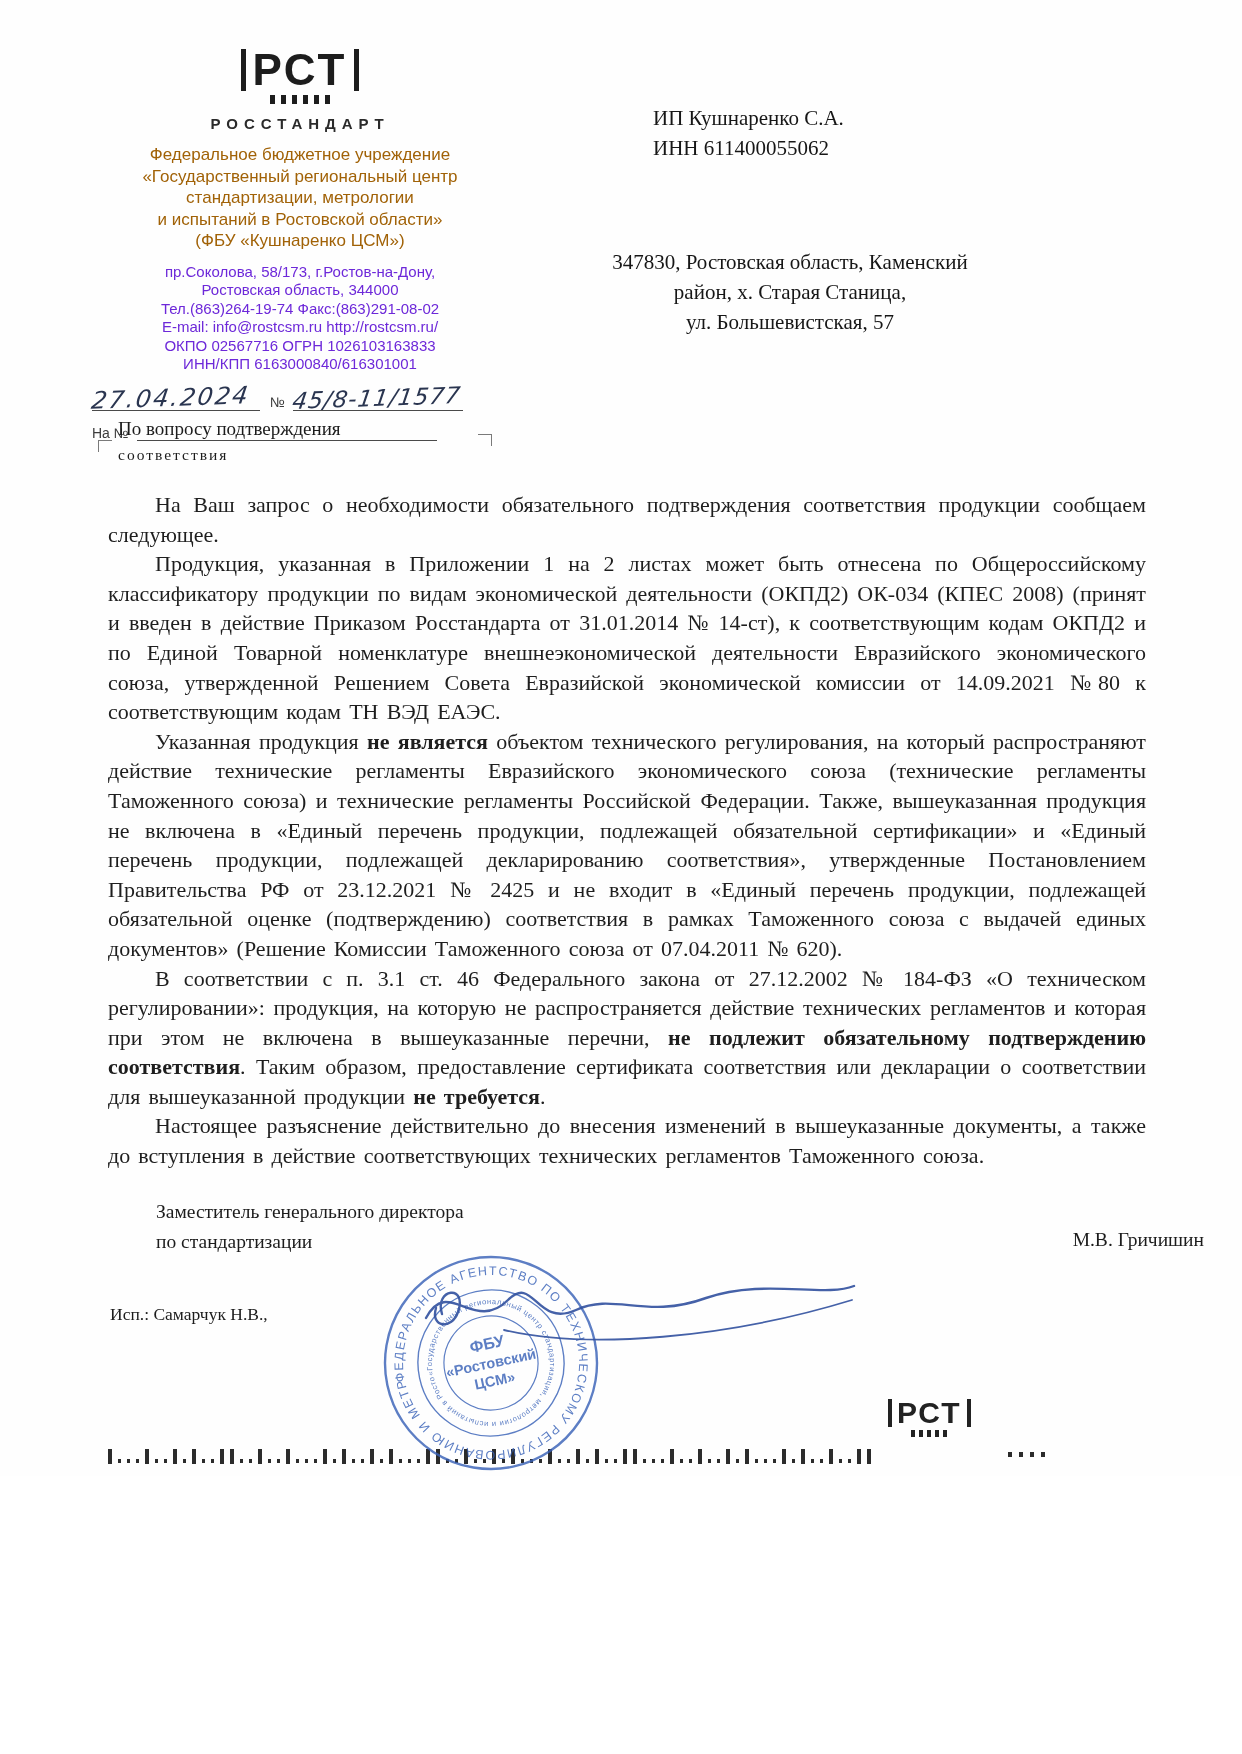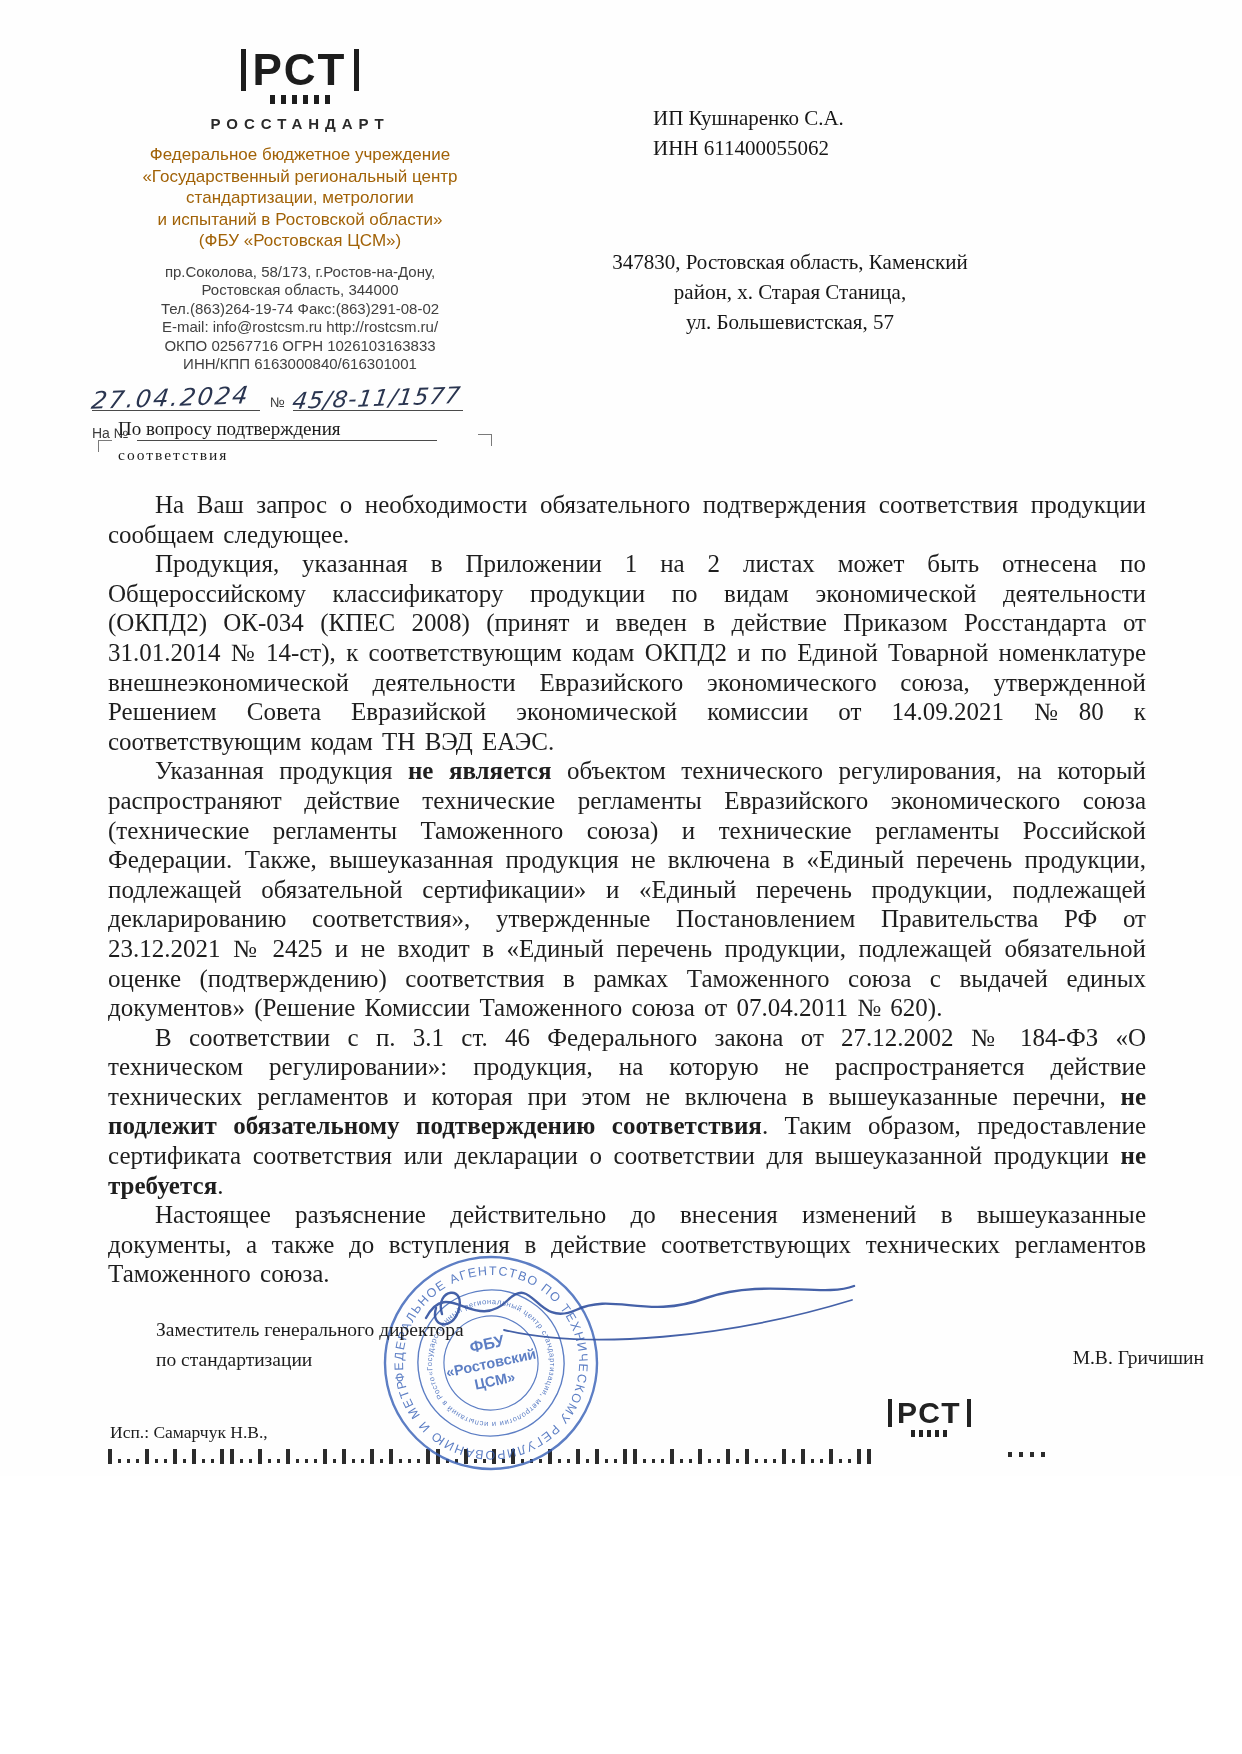--- a/index.html
+++ b/index.html
@@ -19,21 +19,21 @@
              font-family: "Liberation Sans", sans-serif; color: #3f3f3f; }
   .logo { display: inline-block; margin-bottom: 4px; }
   .logo-row { display: flex; align-items: center; justify-content: center; gap: 7px; }
   .lbar { display: inline-block; width: 5px; height: 42px; background: #1d1d1d; }
   .logo-text { font-family: "Liberation Sans", sans-serif; font-weight: bold; font-size: 44px;
                letter-spacing: 3px; color: #1d1d1d; line-height: 44px; }
   .logo-ticks { display: flex; gap: 6px; justify-content: center; margin-top: 3px; }
   .logo-ticks span { width: 5px; height: 9px; background: #1d1d1d; display:inline-block; }
   .brand { font-weight: bold; font-size: 15px; letter-spacing: 6px; color: #2a2a2a; margin-top: 7px; }
   .org { margin-top: 12px; font-size: 17px; line-height: 21.5px; color: #a16207; }
-  .addr { margin-top: 11px; font-size: 15px; line-height: 18.5px; color: #404040; }
+  .addr { margin-top: 11px; font-size: 15px; line-height: 18.5px; color: #6d28d9; }
   .dateline { display: flex; align-items: flex-end; margin-top: 10px; padding: 0 4px; }
   .dl-seg { border-bottom: 1.6px solid #4a4a4a; }
   .dl-seg.date { width: 168px; text-align: left; }
   .dl-seg.num  { width: 170px; text-align: left; }
   .dl-label { font-size: 14px; color: #3c3c3c; padding: 0 8px 1px 10px; }
   .hand { font-family: "DejaVu Sans", sans-serif; font-style: italic; color: #2a3550;
           display: inline-block; transform: skewX(-10deg) rotate(-2deg); }
   .hand.h-date { font-size: 24px; letter-spacing: 2px; margin-bottom: -3px; }
   .hand.h-num  { font-size: 23px; letter-spacing: 1px; margin-bottom: -3px; }
   .refline { display: flex; align-items: flex-end; margin-top: 14px; padding: 0 4px; }
@@ -48,21 +48,21 @@
   
   .subject { margin: 6px 0 0 118px; position: relative; }
   .subject-l1 { font-size: 19px; }
   .subject-l2 { font-size: 15.5px; letter-spacing: 2px; margin-top: 6px; }
   .corner { position: absolute; width: 14px; height: 12px; }
   .corner-l { left: 98px; top: 440px; border-top: 1.5px solid #7a7a7a; border-left: 1.5px solid #7a7a7a; }
   .corner-r { left: 478px; top: 434px; border-top: 1.5px solid #7a7a7a; border-right: 1.5px solid #7a7a7a; }
 
   
   .body-text { margin: 26px 96px 0 108px; }
-  .body-text p { font-size: 25px; line-height: 29.6px; text-align: justify;
+  .body-text p { font-size: 22px; line-height: 29.6px; text-align: justify;
                  text-indent: 47px; word-spacing: 0.12em; color: #1e1e1e; }
   .body-text b { font-weight: bold; }
 
   
   .sig-row { display: flex; justify-content: space-between; margin: 26px 38px 0 156px;
              font-size: 19.5px; line-height: 30px; position: relative; z-index: 3; }
   .sig-name { align-self: flex-end; padding-bottom: 2px; }
 
   .exec { margin: 44px 0 0 110px; font-size: 17.5px; line-height: 26px; }
 
@@ -111,21 +111,21 @@
             <span></span>
             <span></span>
         </div>
       </div>
       <div class="brand">РОССТАНДАРТ</div>
       <div class="org">
         <div>Федеральное бюджетное учреждение</div>
         <div>«Государственный региональный центр</div>
         <div>стандартизации, метрологии</div>
         <div>и испытаний в Ростовской области»</div>
-        <div>(ФБУ «Ростовская ЦСМ»)</div>
+        <div>(ФБУ «Кушнаренко ЦСМ»)</div>
       </div>
       <div class="addr">
         <div>пр.Соколова, 58/173, г.Ростов-на-Дону,</div>
         <div>Ростовская область, 344000</div>
         <div>Тел.(863)264-19-74 Факс:(863)291-08-02</div>
         <div>E-mail: info@rostcsm.ru  http://rostcsm.ru/</div>
         <div>ОКПО 02567716  ОГРН 1026103163833</div>
         <div>ИНН/КПП 6163000840/616301001</div>
       </div>
       <div class="dateline">

